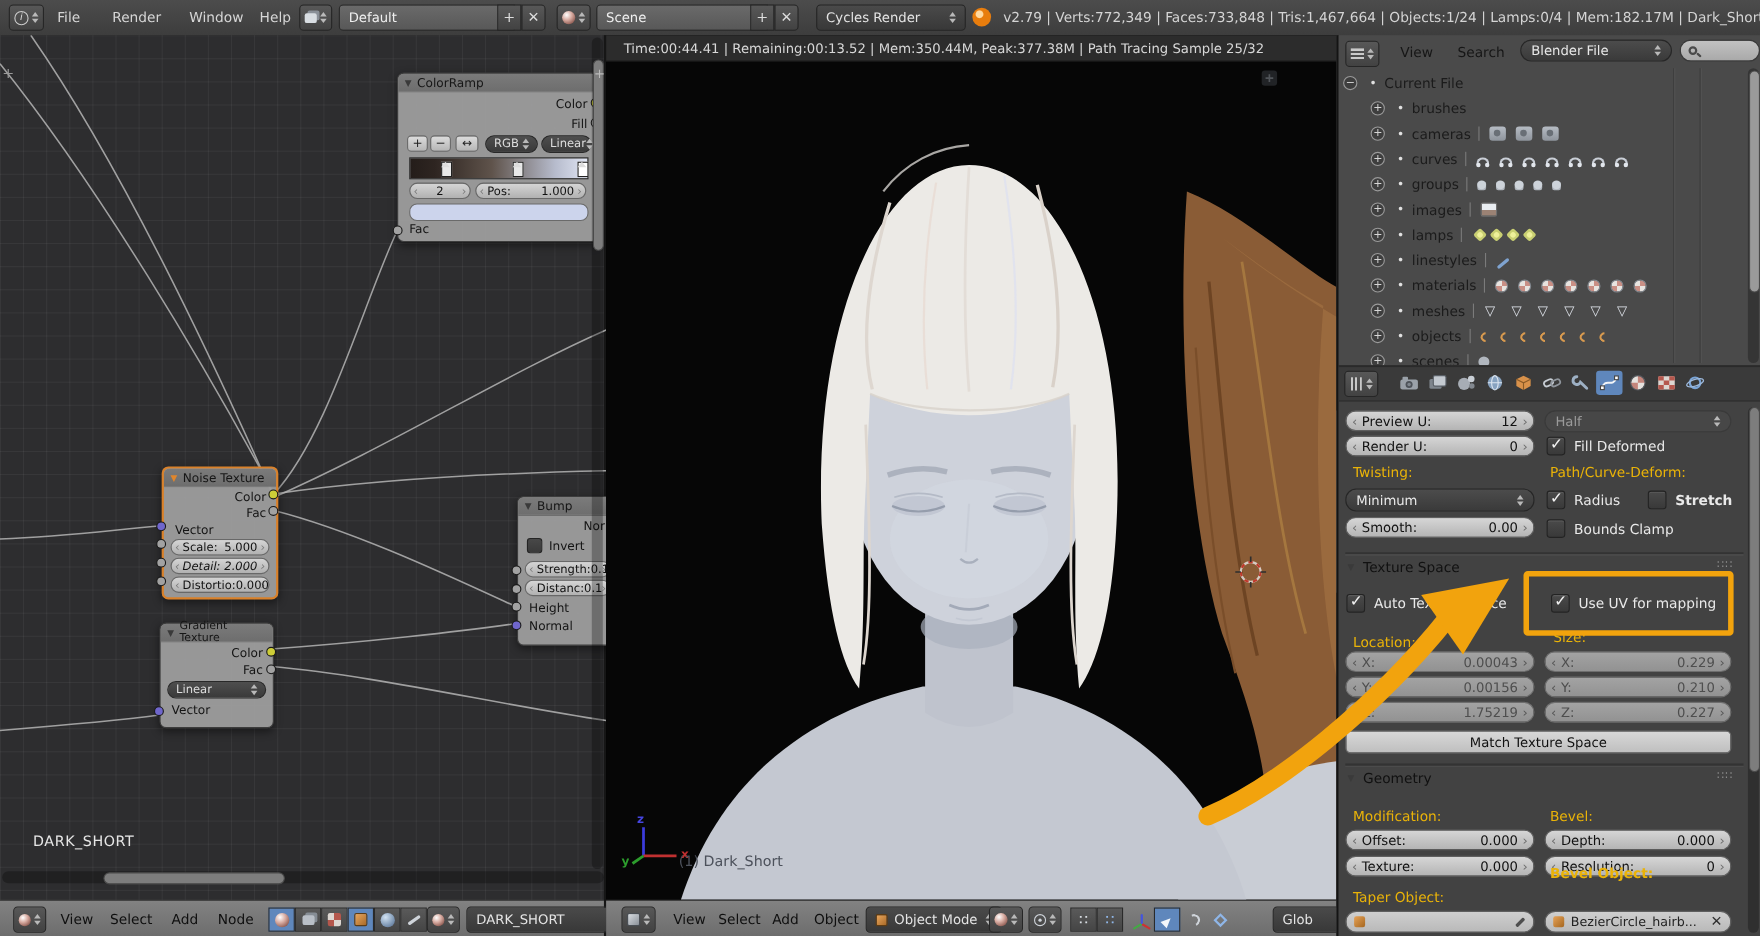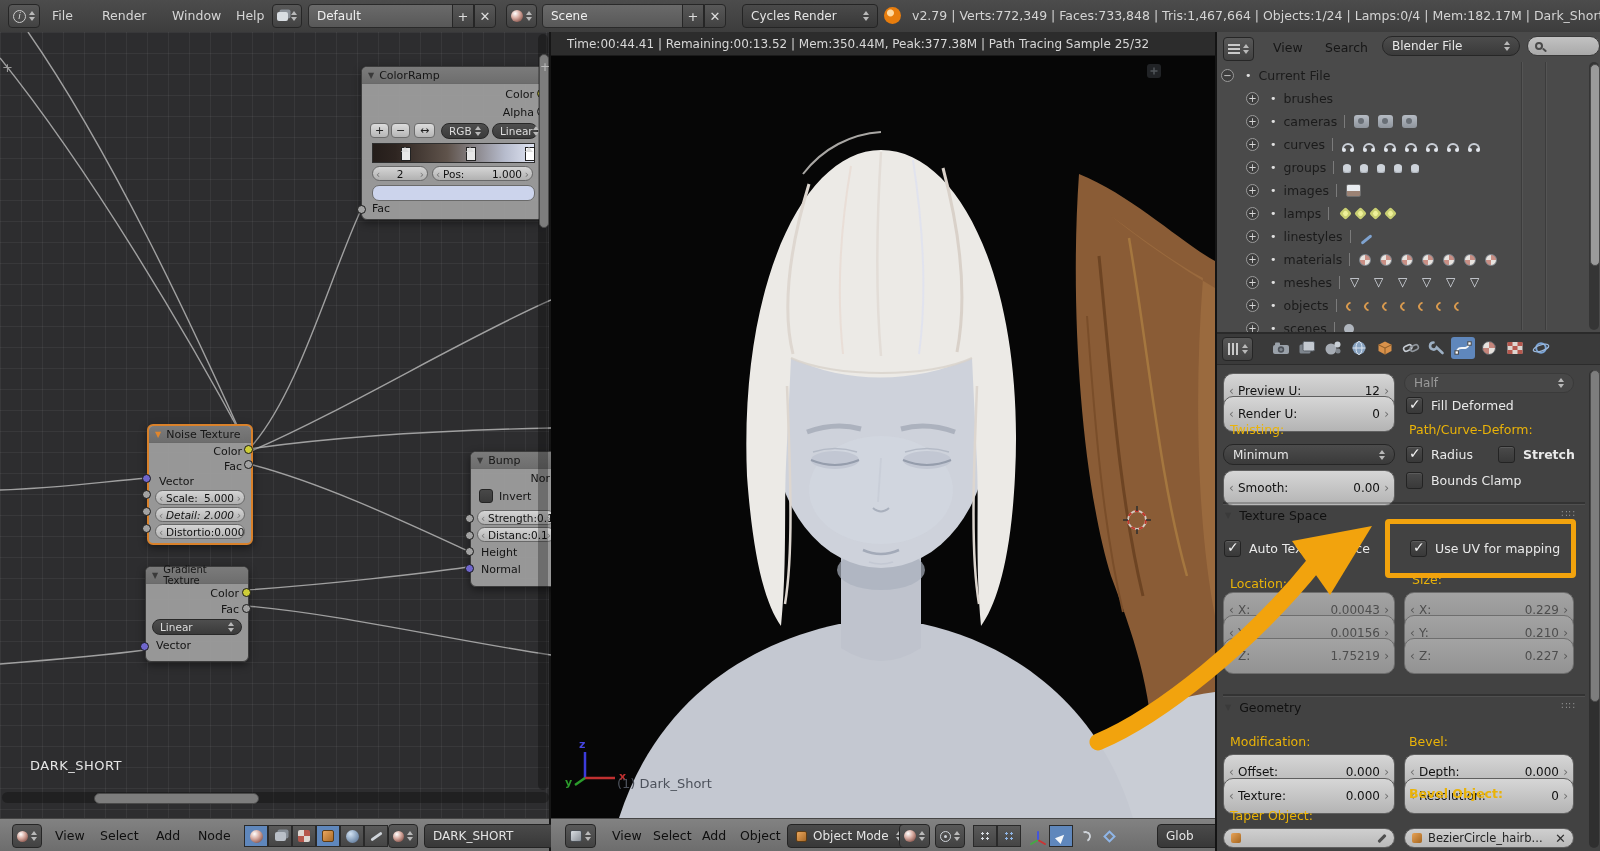--- a/index.html
+++ b/index.html
@@ -109,21 +109,21 @@
   .searchfield{position:absolute;height:20px;background:linear-gradient(#c2c2c2,#a9a9a9);border:1px solid #3a3a3a;border-radius:10px;display:flex;align-items:center;padding-left:7px;box-sizing:border-box;}
   .mag{width:8px;height:8px;border:2px solid #4a4a4a;border-radius:50%;position:relative;box-sizing:border-box;}
   .mag::after{content:"";position:absolute;left:5px;top:5px;width:5px;height:2px;background:#4a4a4a;transform:rotate(40deg);border-radius:1px;}
 
   #props{position:absolute;left:0;top:300px;width:100%;height:519px;background:#424242;border-top:2px solid #2a2a2a;box-sizing:border-box;}
   #ptabbar{position:absolute;left:0;top:0;width:100%;height:30px;background:#3a3a3a;border-bottom:1px solid #2c2c2c;}
   .ptab{position:absolute;top:3px;width:24px;height:22px;display:flex;align-items:center;justify-content:center;border-radius:3px;}
   .ptab.sel{background:#5f87bc;box-shadow:0 0 0 1px #3a5residual;}
   .plab{position:absolute;color:#eab308;font-size:12.5px;}
   .wlab{color:#e9e9e9;font-size:12.5px;margin-left:8px;white-space:nowrap;}
-  .pslider{position:absolute;height:19px;border-radius:10px;background:linear-gradient(#d6d6d6,#b4b4b4);border:1px solid #5f5f5f;display:flex;align-items:center;justify-content:space-between;padding:17px 14px;font-size:12px;color:#111;box-sizing:border-box;}
+  .pslider{position:absolute;height:19px;border-radius:10px;background:linear-gradient(#d6d6d6,#b4b4b4);border:1px solid #5f5f5f;display:flex;align-items:center;justify-content:space-between;padding:0 14px;font-size:12px;color:#111;box-sizing:border-box;}
   .pslider::before{content:"‹";position:absolute;left:5px;color:rgba(0,0,0,.45);}
   .pslider::after{content:"›";position:absolute;right:5px;color:rgba(0,0,0,.45);}
   .pslider.dim{background:linear-gradient(#a3a3a3,#929292);color:#4e4e4e;border-color:#6e6e6e;}
   .pdd{position:absolute;height:20px;border-radius:10px;background:linear-gradient(#4c4c4c,#3a3a3a);border:1px solid #262626;display:flex;align-items:center;padding:0 9px;color:#e8e8e8;font-size:12px;box-sizing:border-box;}
   .pdd .spin{margin-left:auto;}
   .pdd.dis{background:#474747;color:#9a9a9a;border-color:#3a3a3a;}
   .phead{position:absolute;color:#111;font-size:12.5px;display:flex;align-items:center;gap:8px;}
   .pdots{color:#8e8e8e;font-size:10px;letter-spacing:1px;}
   .pbtn{position:absolute;height:21px;border-radius:5px;background:linear-gradient(#d8d8d8,#bfbfbf);border:1px solid #6a6a6a;color:#111;font-size:12px;display:flex;align-items:center;justify-content:center;box-sizing:border-box;}
   .pfield{position:absolute;height:20px;border-radius:10px;background:linear-gradient(#cfcfcf,#b9b9b9);border:1px solid #5f5f5f;display:flex;align-items:center;padding:0 7px;gap:6px;color:#222;font-size:11.5px;box-sizing:border-box;}
@@ -212,21 +212,21 @@
     </svg>
 
     <span class="abs" style="left:2px;top:28px;color:#9a9a9a;font-size:13px;">+</span>
 
     <div class="node" style="left:361px;top:34px;width:181px;height:152px;">
       <div class="nhead">
           <span class="ntri">▼</span>
           <span>ColorRamp</span>
         </div>
       <span class="nout" style="top:21px;">Color</span>
-      <span class="nout" style="top:39px;">Alpha</span>
+      <span class="nout" style="top:39px;">Fill</span>
       <div class="nbtn" style="left:8px;top:56px;width:19px;">+</div>
       <div class="nbtn" style="left:29px;top:56px;width:19px;">−</div>
       <div class="nbtn" style="left:52px;top:56px;width:21px;">↔</div>
       <div class="ndd" style="left:79px;top:56px;width:48px;">
           <span>RGB</span>
           <b class="spin">
             <i class="u"></i>
             <i class="d"></i>
           </b>
         </div>
@@ -846,20 +846,23 @@
           <span>0.229</span>
         </div>
       <div class="pslider dim" style="left:187px;top:281px;width:170px;">
           <span>Y:</span>
           <span>0.210</span>
         </div>
       <div class="pslider dim" style="left:187px;top:304px;width:170px;">
           <span>Z:</span>
           <span>0.227</span>
         </div>
+      <div class="pbtn" style="left:6px;top:330px;width:351px;">
+          <span>Match Texture Space</span>
+        </div>
 
       <div class="phr" style="top:360px;"></div>
 
       <div class="phead" style="left:8px;top:366px;">
           <span class="ntri">▼</span>
           <span>Geometry</span>
         </div>
       <span class="pdots abs" style="left:344px;top:366px;">∷∷</span>
       <span class="plab" style="left:13px;top:400px;">Modification:</span>
       <span class="plab" style="left:192px;top:400px;">Bevel:</span>

